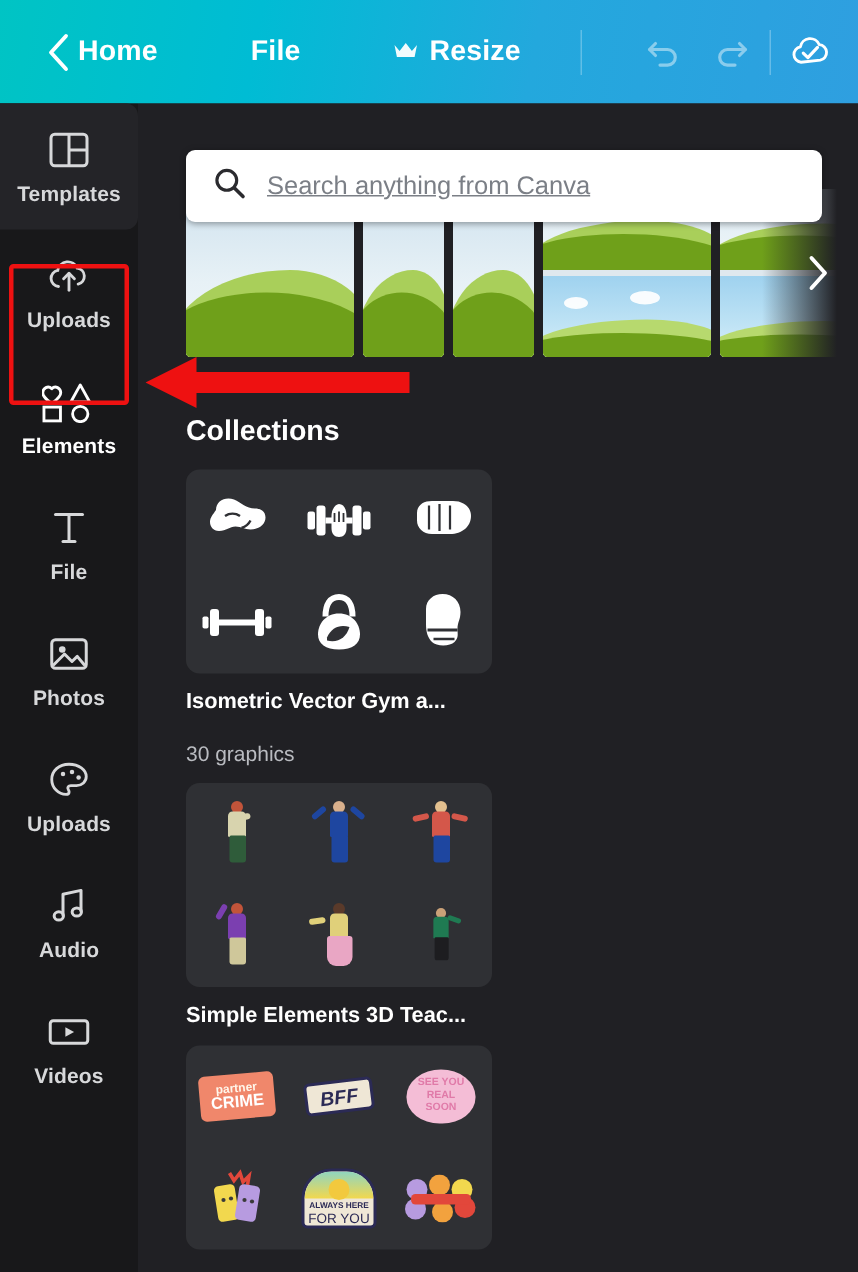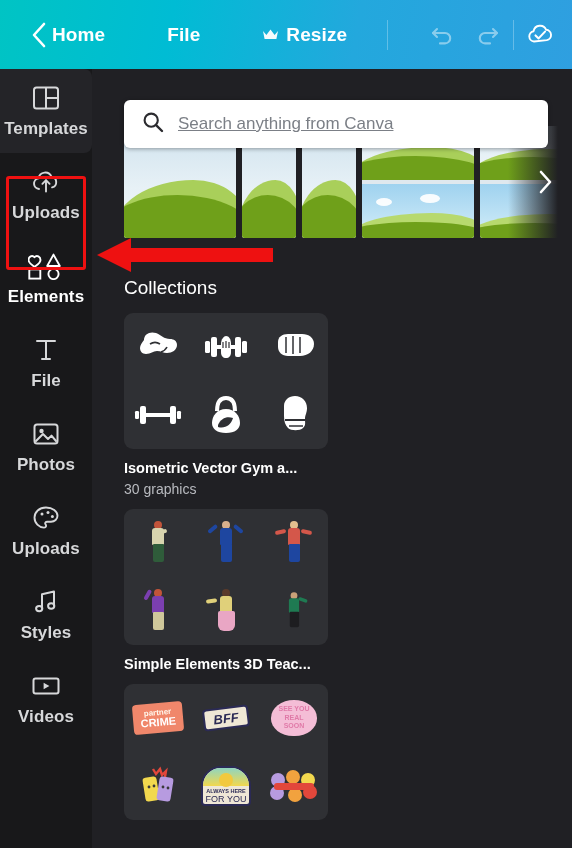--- a/index.html
+++ b/index.html
@@ -39,21 +39,21 @@
   .sidebar {
     position: absolute; top: 69px; left: 0; width: 92px; height: 779px;
     background: #18181a;
   }
   .side-item {
     position: relative; width: 92px; height: 84px;
     display: flex; flex-direction: column; align-items: center; justify-content: center;
     gap: 6px; cursor: pointer;
   }
   .side-item .ico { height: 30px; display: flex; align-items: center; justify-content: center; }
-  .side-item .lbl { color: #d7d8da; font-size: 17px; font-weight: bold; letter-spacing: .1px; text-align: right; }
+  .side-item .lbl { color: #d7d8da; font-size: 14px; font-weight: bold; letter-spacing: .1px; text-align: right; }
   .side-item.active-soft { background: #242428; border-radius: 0 8px 8px 0; }
 
   
   .ann-box {
     position: absolute; left: 6px; top: 176px; width: 80px; height: 94px;
     border: 3px solid #ee1111; border-radius: 3px; pointer-events: none; z-index: 40;
   }
   
   .ann-arrow { position: absolute; left: 97px; top: 236px; z-index: 40; pointer-events: none; }
 
@@ -85,32 +85,32 @@
   .searchbar {
     position: absolute; top: 31px; left: 32px; width: 424px; height: 48px;
     background: #ffffff; border-radius: 6px; display: flex; align-items: center;
     padding: 0 18px; gap: 14px; z-index: 10; box-shadow: 0 1px 4px rgba(0,0,0,.35); cursor: text;
   }
   .search-text { color: #7b7f86; font-size: 17px; text-decoration: underline; }
 
   
   .content { position: absolute; top: 182px; left: 0; width: 480px; height: 597px;
              padding: 0 32px; overflow: hidden; }
-  .section-title { color: #ffffff; font-size: 19px; font-weight: normal; margin: 26px 0 14px; }
+  .section-title { color: #ffffff; font-size: 19px; font-weight: bold; margin: 26px 0 14px; }
 
   .grid { display: flex; flex-wrap: wrap; gap: 12px; }
   .coll { width: 204px; }
   .coll-card {
     width: 204px; height: 136px; background: #2f3034; border-radius: 9px;
     display: grid; grid-template-columns: repeat(3, 1fr); grid-template-rows: repeat(2, 1fr);
     align-items: center; justify-items: center; cursor: pointer; overflow: hidden;
   }
   .coll-title { color: #ffffff; font-size: 14.5px; font-weight: bold; margin-top: 11px;
                 white-space: nowrap; overflow: hidden; text-overflow: ellipsis; }
-  .coll-count { color: #b9bbc0; font-size: 14px; margin-top: 5px; }
+  .coll-count { color: #b9bbc0; font-size: 14px; margin-top: 18px; }
   .cell { width: 54px; height: 54px; display: flex; align-items: center; justify-content: center; }
   
   .person { position: relative; width: 26px; height: 44px; }
   .p-head { position: absolute; left: 50%; top: 0; width: 8px; height: 8px; margin-left: -4px;
             border-radius: 50%; }
   .p-body { position: absolute; left: 50%; top: 7px; width: 12px; height: 17px; margin-left: -6px;
             border-radius: 3px 3px 1px 1px; }
   .p-legs { position: absolute; left: 50%; top: 23px; width: 11px; height: 18px; margin-left: -5.5px;
             border-radius: 1px 1px 2px 2px; }
   .p-skirt { position: absolute; left: 50%; top: 22px; width: 17px; height: 20px; margin-left: -8.5px;
@@ -242,21 +242,21 @@
     </div>
 
     <div class="side-item">
       <span class="ico">
         <svg width="28" height="26" viewBox="0 0 28 26">
           <path d="M10 19 V5.2 L22 2.6 V16.4" stroke="#d7d8da" stroke-width="2" fill="none" stroke-linejoin="round" stroke-linecap="round"></path>
           <ellipse cx="7.2" cy="19.6" rx="3.1" ry="2.7" stroke="#d7d8da" stroke-width="2" fill="none"></ellipse>
           <ellipse cx="19.2" cy="17" rx="3.1" ry="2.7" stroke="#d7d8da" stroke-width="2" fill="none"></ellipse>
         </svg>
       </span>
-      <span class="lbl">Styles</span>
+      <span class="lbl">Audio</span>
     </div>
 
     <div class="side-item">
       <span class="ico">
         <svg width="30" height="24" viewBox="0 0 30 24">
           <rect x="2.5" y="4.5" width="25" height="15" rx="2" stroke="#d7d8da" stroke-width="2" fill="none"></rect>
           <path d="M12.6 8.8 L18.4 12 L12.6 15.2 Z" fill="#d7d8da"></path>
         </svg>
       </span>
       <span class="lbl">Videos</span>

